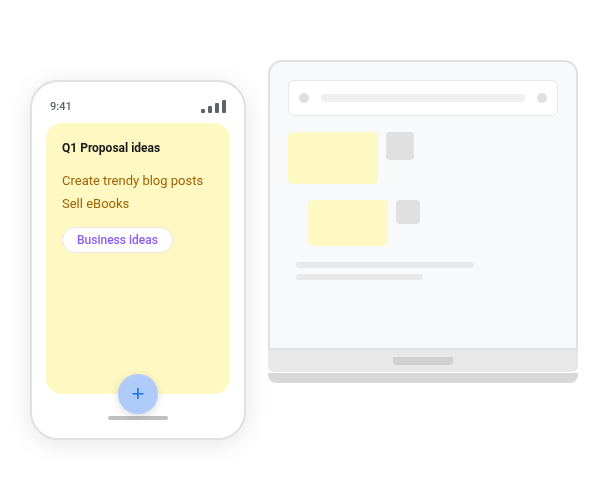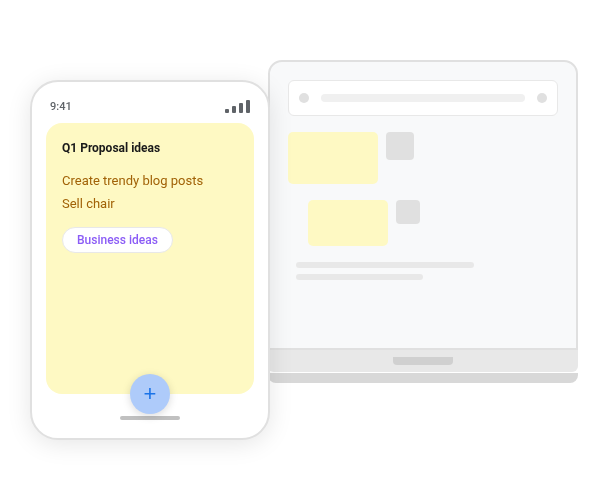--- a/index.html
+++ b/index.html
@@ -142,21 +142,21 @@
       display: flex;
       align-items: center;
       justify-content: center;
     }
 
     
     .phone {
       position: absolute;
       left: 30px;
       top: 80px;
-      width: 240px;
+      width: 216px;
       height: 360px;
       background: #ffffff;
       border-radius: 28px;
       border: 2px solid #e0e0e0;
       box-shadow: 0 4px 24px rgba(0,0,0,0.10);
       overflow: hidden;
       display: flex;
       flex-direction: column;
       padding: 18px 14px 14px;
       gap: 0;
@@ -361,21 +361,21 @@
         <span style="height:4px;"></span>
         <span style="height:7px;"></span>
         <span style="height:10px;"></span>
         <span style="height:13px;"></span>
       </div>
     </div>
 
     <div class="note-card">
       <div class="note-title">Q1 Proposal ideas</div>
       <div class="note-item">Create trendy blog posts</div>
-      <div class="note-item">Sell chair</div>
+      <div class="note-item">Sell eBooks</div>
       <span class="note-tag">Business ideas</span>
     </div>
 
     <button class="fab">+</button>
 
     <div class="phone-bottom">
       <div class="phone-home-bar"></div>
     </div>
   </div>
 

